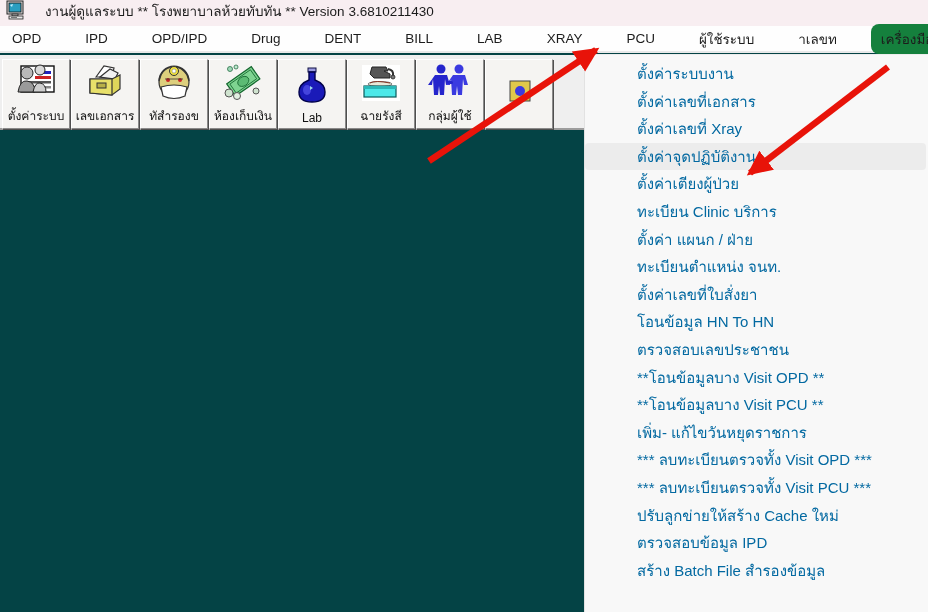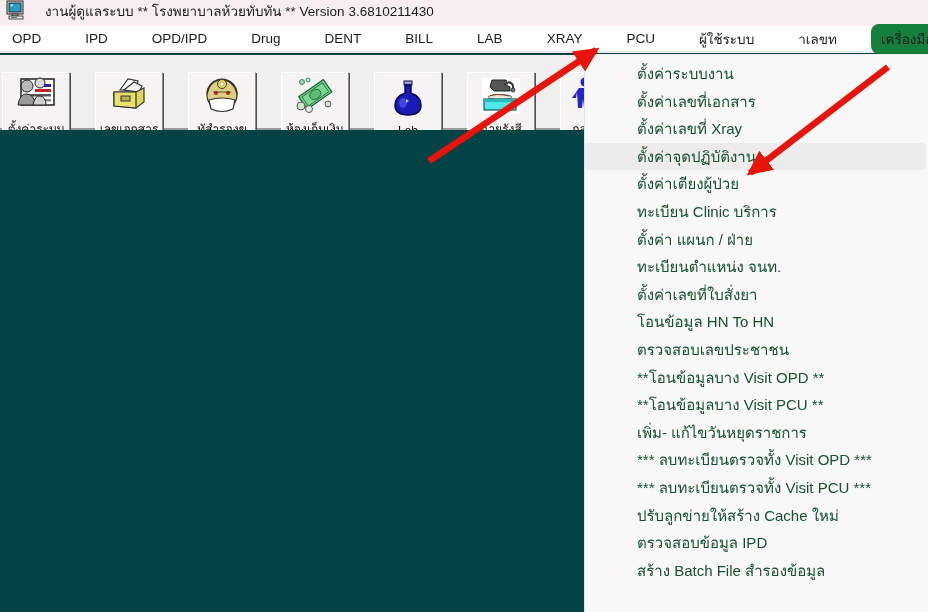--- a/index.html
+++ b/index.html
@@ -15,38 +15,38 @@
 
   
   .menubar { position:absolute; left:0; top:26px; width:928px; height:27px;
     background:#fefefe; display:flex; align-items:center; padding-left:2px;
     border-bottom:2px solid #e9e9e9;gap:24px; }
   .menubar .mitem { font-size:13.5px; color:#1c1c1c; padding:4px 10px; white-space:nowrap; cursor:default; }
   .menubar .mitem.active { background:#15803d;border-radius:8px; }
 
   
   .toolbar { position:absolute; left:0; top:55px; width:928px; height:75px;
-    background:#efefef; display:flex; align-items:flex-start; padding:16px 0 0 1px;
-    border-bottom:2px solid #9c9c9c;gap:24px; }
+    background:#efefef; display:flex; align-items:flex-start; padding:3px 0 0 1px;
+    border-bottom:2px solid #9c9c9c; }
   .tb-btn { width:68px; height:70px; margin:1px 0 0 1px; background:#f5f4f2;
     border:1px solid; border-color:#ffffff #8a8a8a #8a8a8a #ffffff;
     box-shadow:1px 1px 0 #4f4f4f; display:flex; flex-direction:column; align-items:center;
     cursor:pointer; flex:0 0 auto; }
   .tb-icon { flex:1; display:flex; align-items:center; justify-content:center; width:100%; }
   .tb-label { font-size:12px; color:#111; padding-bottom:3px; white-space:nowrap; }
 
   
   .workspace { position:absolute; left:0; top:130px; width:928px; height:482px; background:#044345; }
 
   
   .dropdown { position:absolute; left:584px; top:54px; width:344px; height:558px;
     background:#f8f8f8; border-left:1px solid #e2e2e2; border-top:1px solid #ededed;
     padding-top:5px; z-index:5; }
   .menu-item { height:27.6px; line-height:27.6px; padding-left:52px; font-size:15px;
-    color:#14532d; white-space:nowrap; cursor:default; }
+    color:#0369a1; white-space:nowrap; cursor:default; }
   .menu-item.highlighted { background:#ececec; border-radius:4px; margin-right:2px; }
 
   
   .arrows { position:absolute; left:0; top:0; width:928px; height:612px; z-index:9; pointer-events:none; }
 </style>
 </head>
 <body>
 
 <div class="screen">
 

